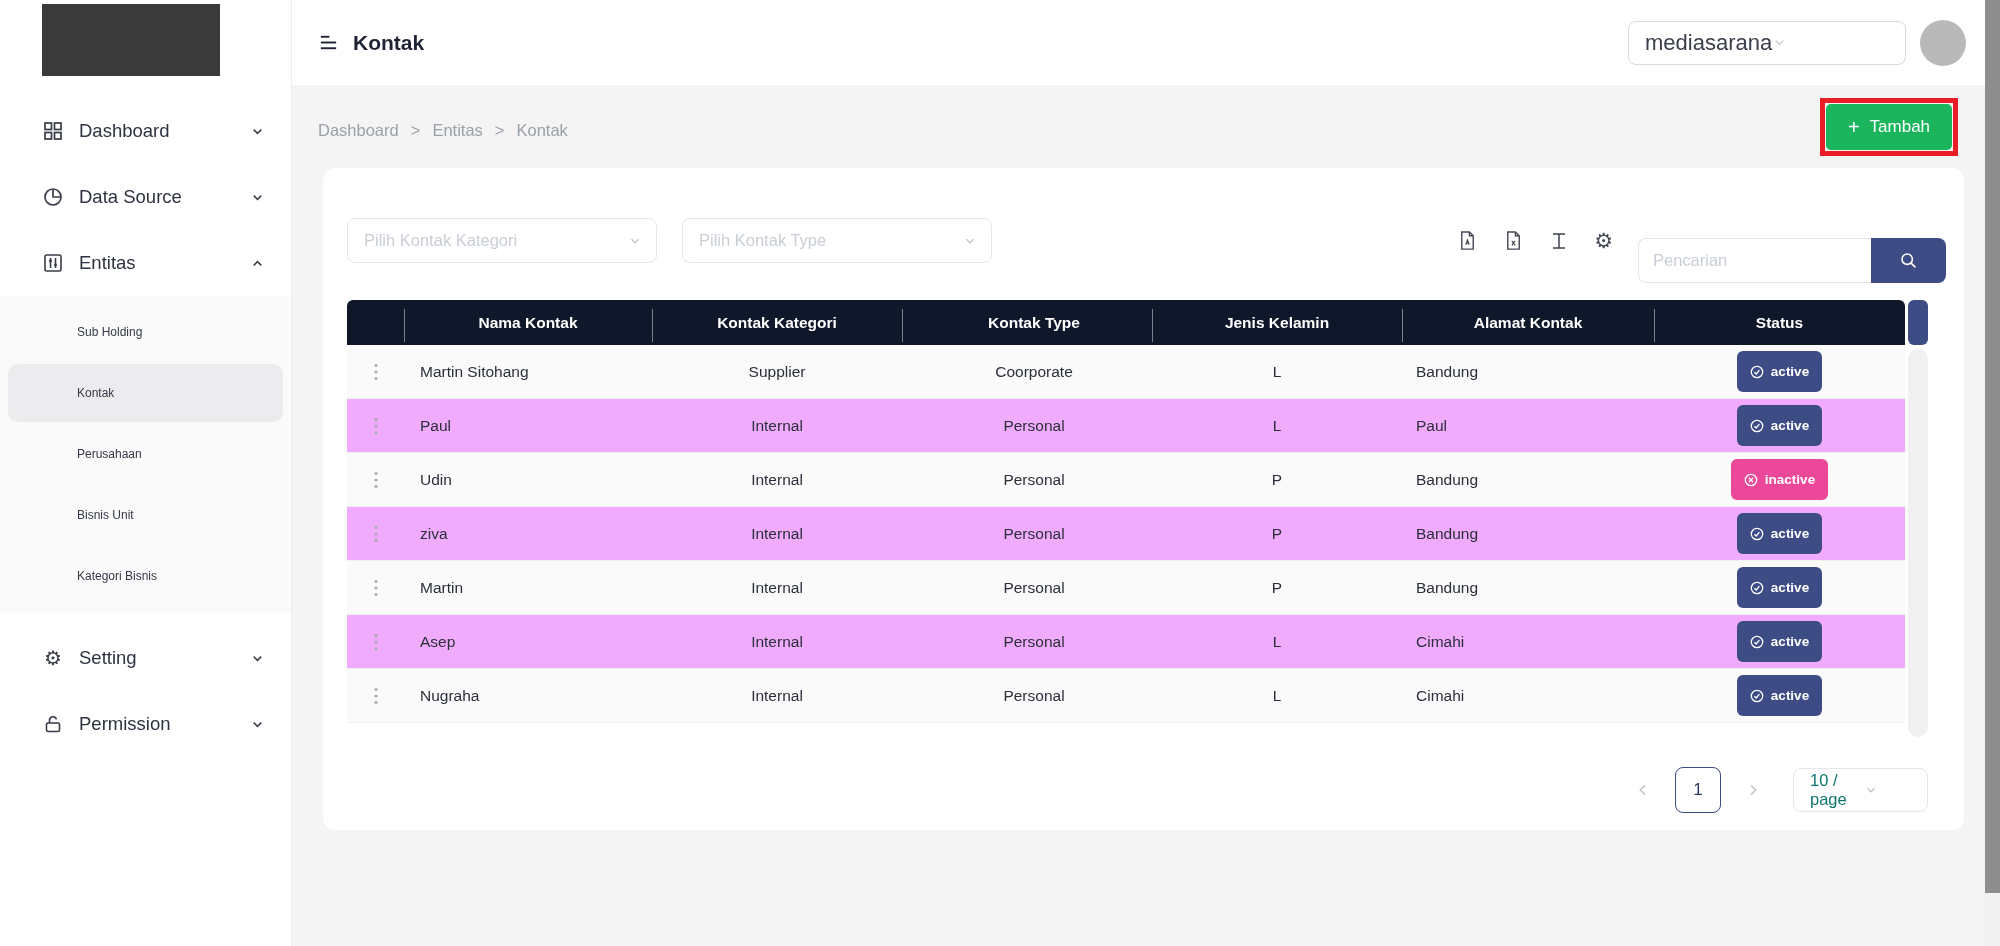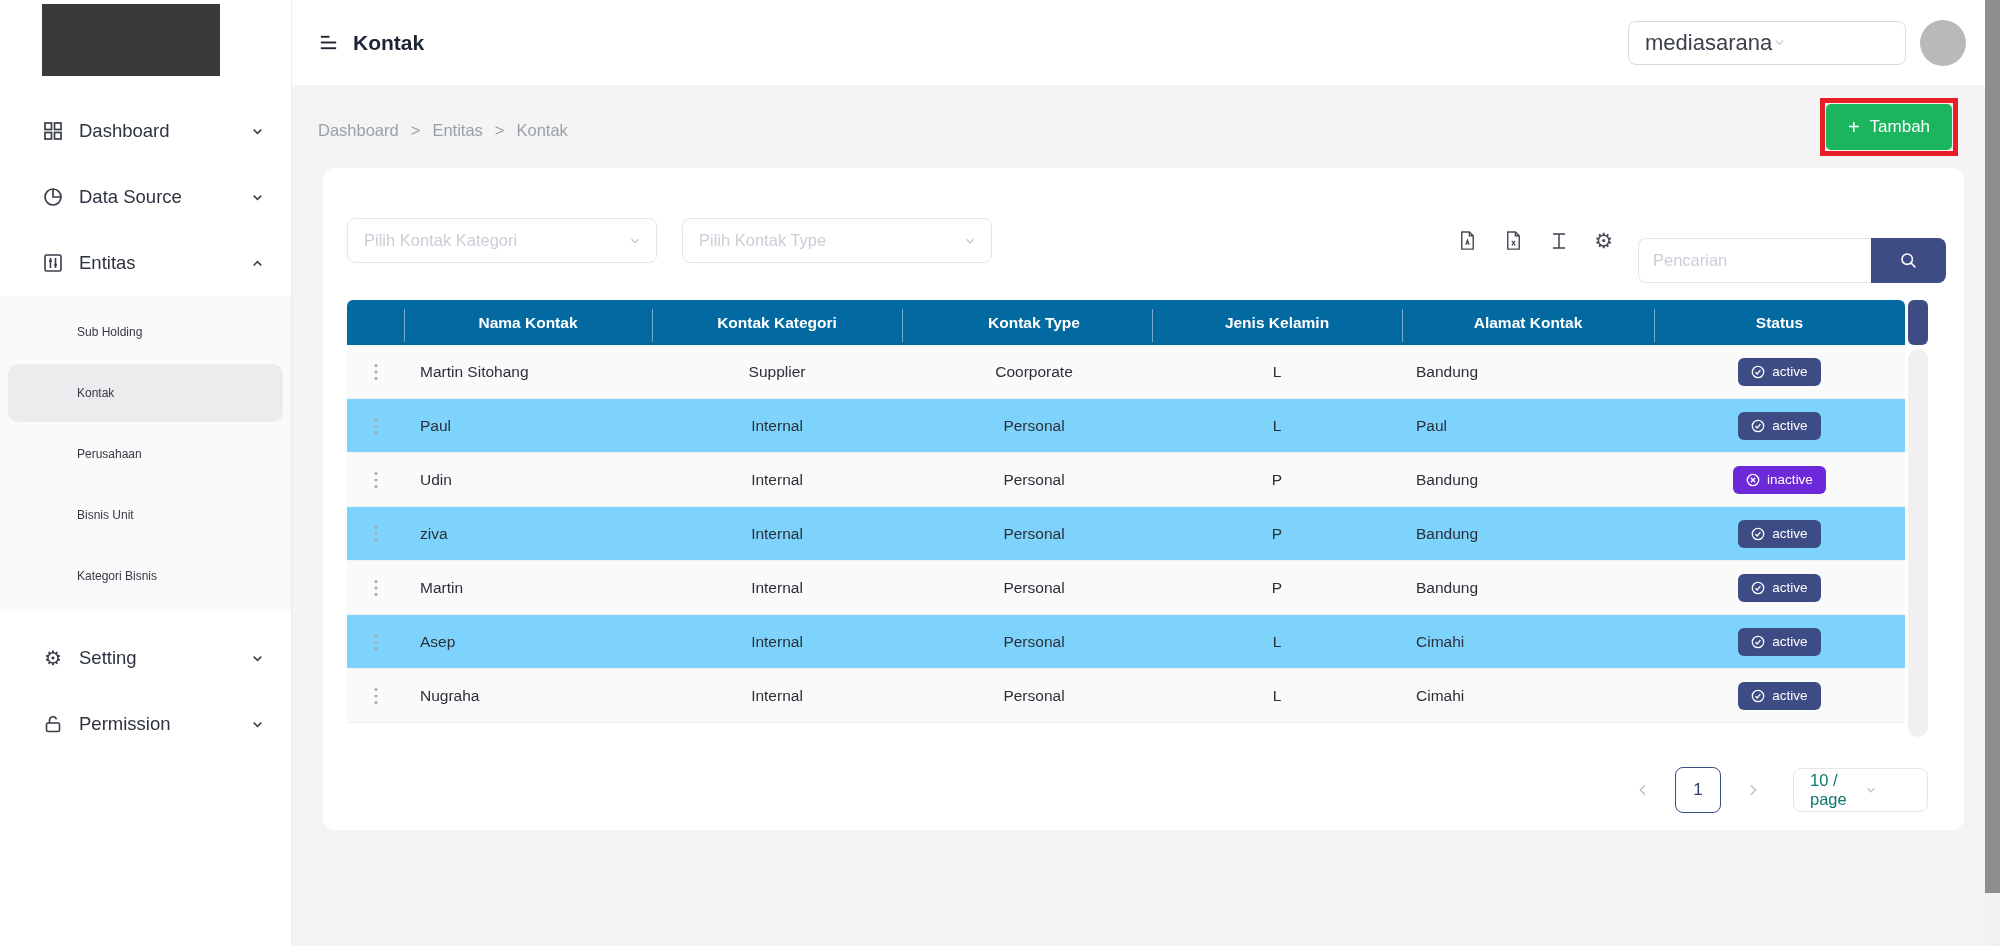--- a/index.html
+++ b/index.html
@@ -60,36 +60,36 @@
   .search-input { width:233px; height:45px; border:1px solid #e4e6ea; border-right:none;
                   border-radius:8px 0 0 8px; padding:0 14px; font-size:16.5px; color:#3a3f4a;
                   font-family:"Liberation Sans",sans-serif; outline:none; }
   .search-input::placeholder { color:#c9ced6; }
   .search-btn { width:75px; height:45px; background:#3e4c86; border:none; border-radius:0 8px 8px 0;
                 display:flex; align-items:center; justify-content:center; cursor:pointer; }
 
   
   .table-zone { display:flex; margin-top:17px; }
   .dtable { width:1558px; }
-  .thead { display:flex; height:45px; background:#0369a1; border-radius:6px 6px 0 0; align-items:center; }
+  .thead { display:flex; height:45px; background:#0f172a; border-radius:6px 6px 0 0; align-items:center; }
   .th { color:#fff; font-size:15.5px; font-weight:700; text-align:center; position:relative; height:100%;
         display:flex; align-items:center; justify-content:center; }
   .th.sep::before { content:""; position:absolute; left:0; top:9px; bottom:3px; width:1px; background:rgba(255,255,255,.45); }
   .col-act { width:57px; } .col-nama { width:248px; } .col-kat { width:250px; } .col-type { width:250px;padding-left:14px; }
   .col-jk { width:250px; } .col-alamat { width:252px; } .col-status { width:251px; }
-  .trow { display:flex; height:54px; align-items:center; border-bottom:1px solid #f0f0f0; background:#7dd3fc; }
+  .trow { display:flex; height:54px; align-items:center; border-bottom:1px solid #f0f0f0; background:#f0abfc; }
   .trow.striped { background:#fafafa; }
   .td { font-size:15.5px; color:#2b2f3a; text-align:center; }
   .td.left { text-align:left; padding-left:16px; }
   .td.left-sm { text-align:left; padding-left:14px; }
   .dots-btn { background:none; border:none; cursor:pointer; width:100%; display:flex; justify-content:center; color:#a6abb5; }
-  .badge { display:inline-flex; align-items:center; gap:7px; height:28px; padding:0 13px; border-radius:6px;
-           color:#fff; font-size:13.5px; font-weight:400; }
+  .badge { display:inline-flex; align-items:center; gap:7px; height:41px; padding:0 13px; border-radius:6px;
+           color:#fff; font-size:13.5px; font-weight:700; }
   .badge.active { background:#3e4c86; }
-  .badge.inactive { background:#6d28d9; }
+  .badge.inactive { background:#ec4899; }
   .tscroll-col { width:20px; margin-left:3px; display:flex; flex-direction:column; }
   .tscroll-cap { height:45px; background:#3e4c86; border-radius:6px; }
   .tscroll-track { flex:0 0 auto; height:388px; margin-top:4px; background:#f0f0f1; border-radius:10px; }
 
   
   .pag-row { display:flex; align-items:center; justify-content:flex-end; margin-top:30px; padding-right:18px; }
   .pag-chev { background:none; border:none; color:#c6c6c6; cursor:pointer; display:flex; padding:4px; }
   .page-box { width:46px; height:46px; border:1.5px solid #3e4c86; border-radius:8px; background:#fff;
               color:#2f3a66; font-size:17px; display:flex; align-items:center; justify-content:center;
               margin:0 20px; cursor:pointer; font-family:"Liberation Sans",sans-serif; }

